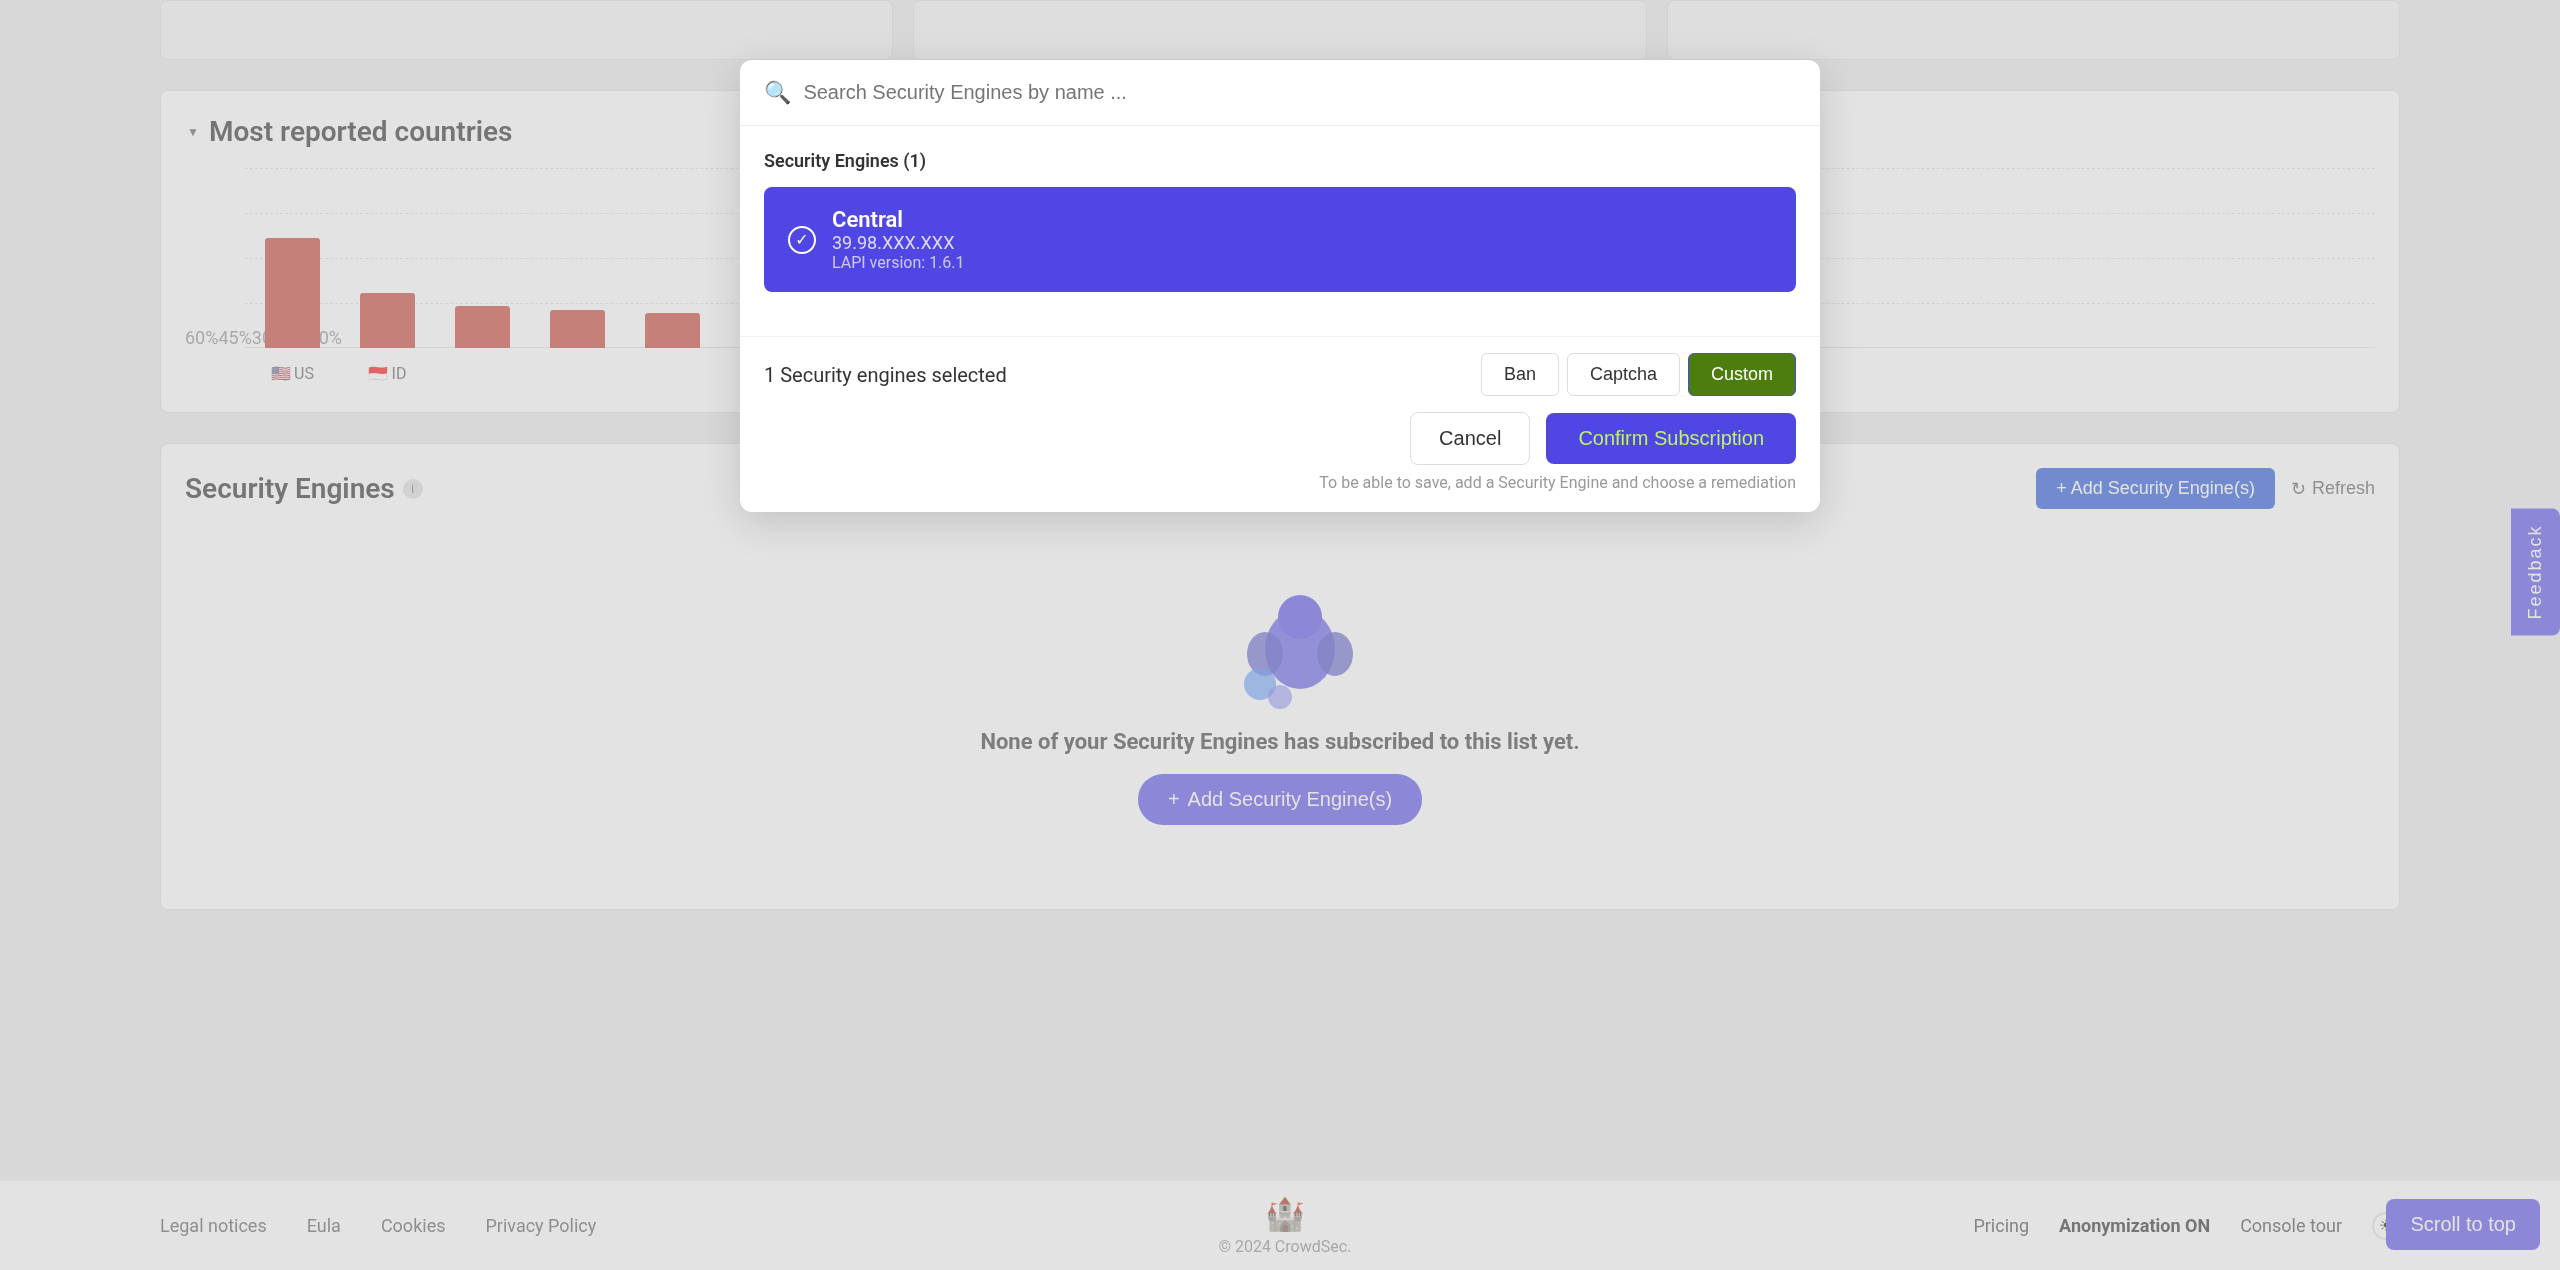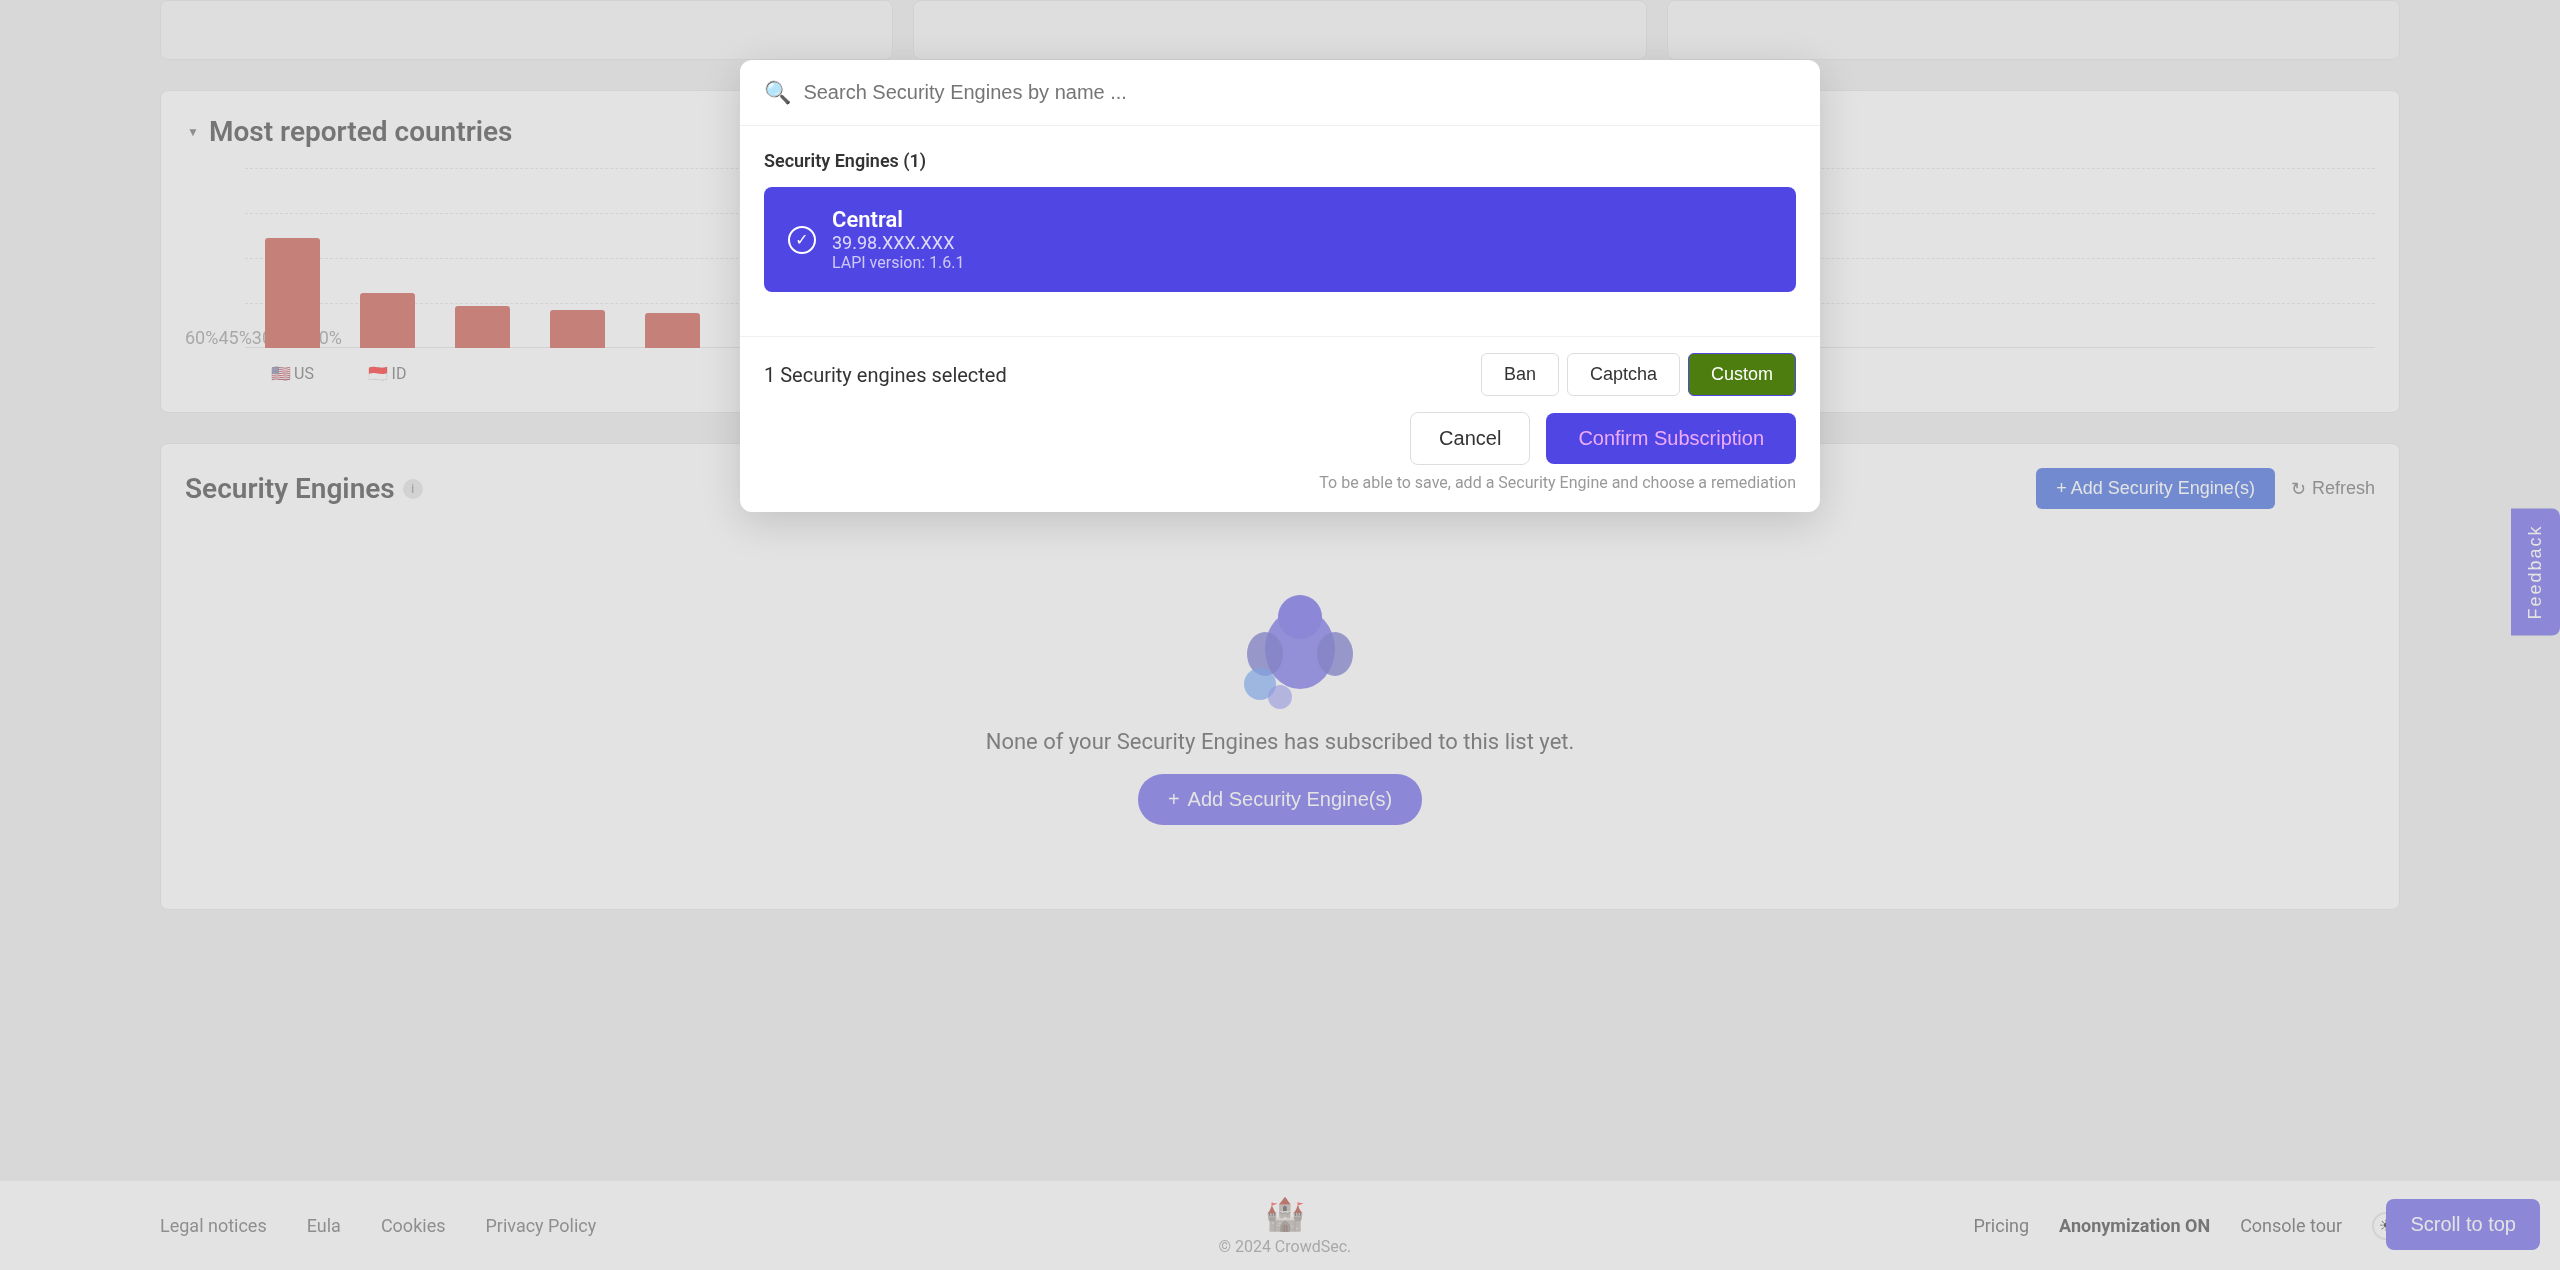--- a/index.html
+++ b/index.html
@@ -180,21 +180,21 @@
     .empty-illustration {
       width: 200px;
       height: 120px;
       position: relative;
       margin-bottom: 20px;
     }
 
     .empty-text {
       font-size: 22px;
       color: #333;
-      font-weight: 400;
+      font-weight: 700;
       margin-bottom: 20px;
     }
 
     .add-engine-btn-main {
       background: #5046e4;
       color: white;
       border: none;
       border-radius: 25px;
       padding: 14px 30px;
       font-size: 20px;
@@ -458,21 +458,21 @@
       border: 1px solid #ddd;
       border-radius: 8px;
       padding: 14px 28px;
       font-size: 20px;
       color: #333;
       cursor: pointer;
     }
 
     .confirm-btn {
       background: #5046e4;
-      color: #f0abfc;
+      color: #bef264;
       border: none;
       border-radius: 8px;
       padding: 14px 32px;
       font-size: 20px;
       cursor: pointer;
       font-weight: 500;
     }
 
     .helper-text {
       font-size: 16px;

